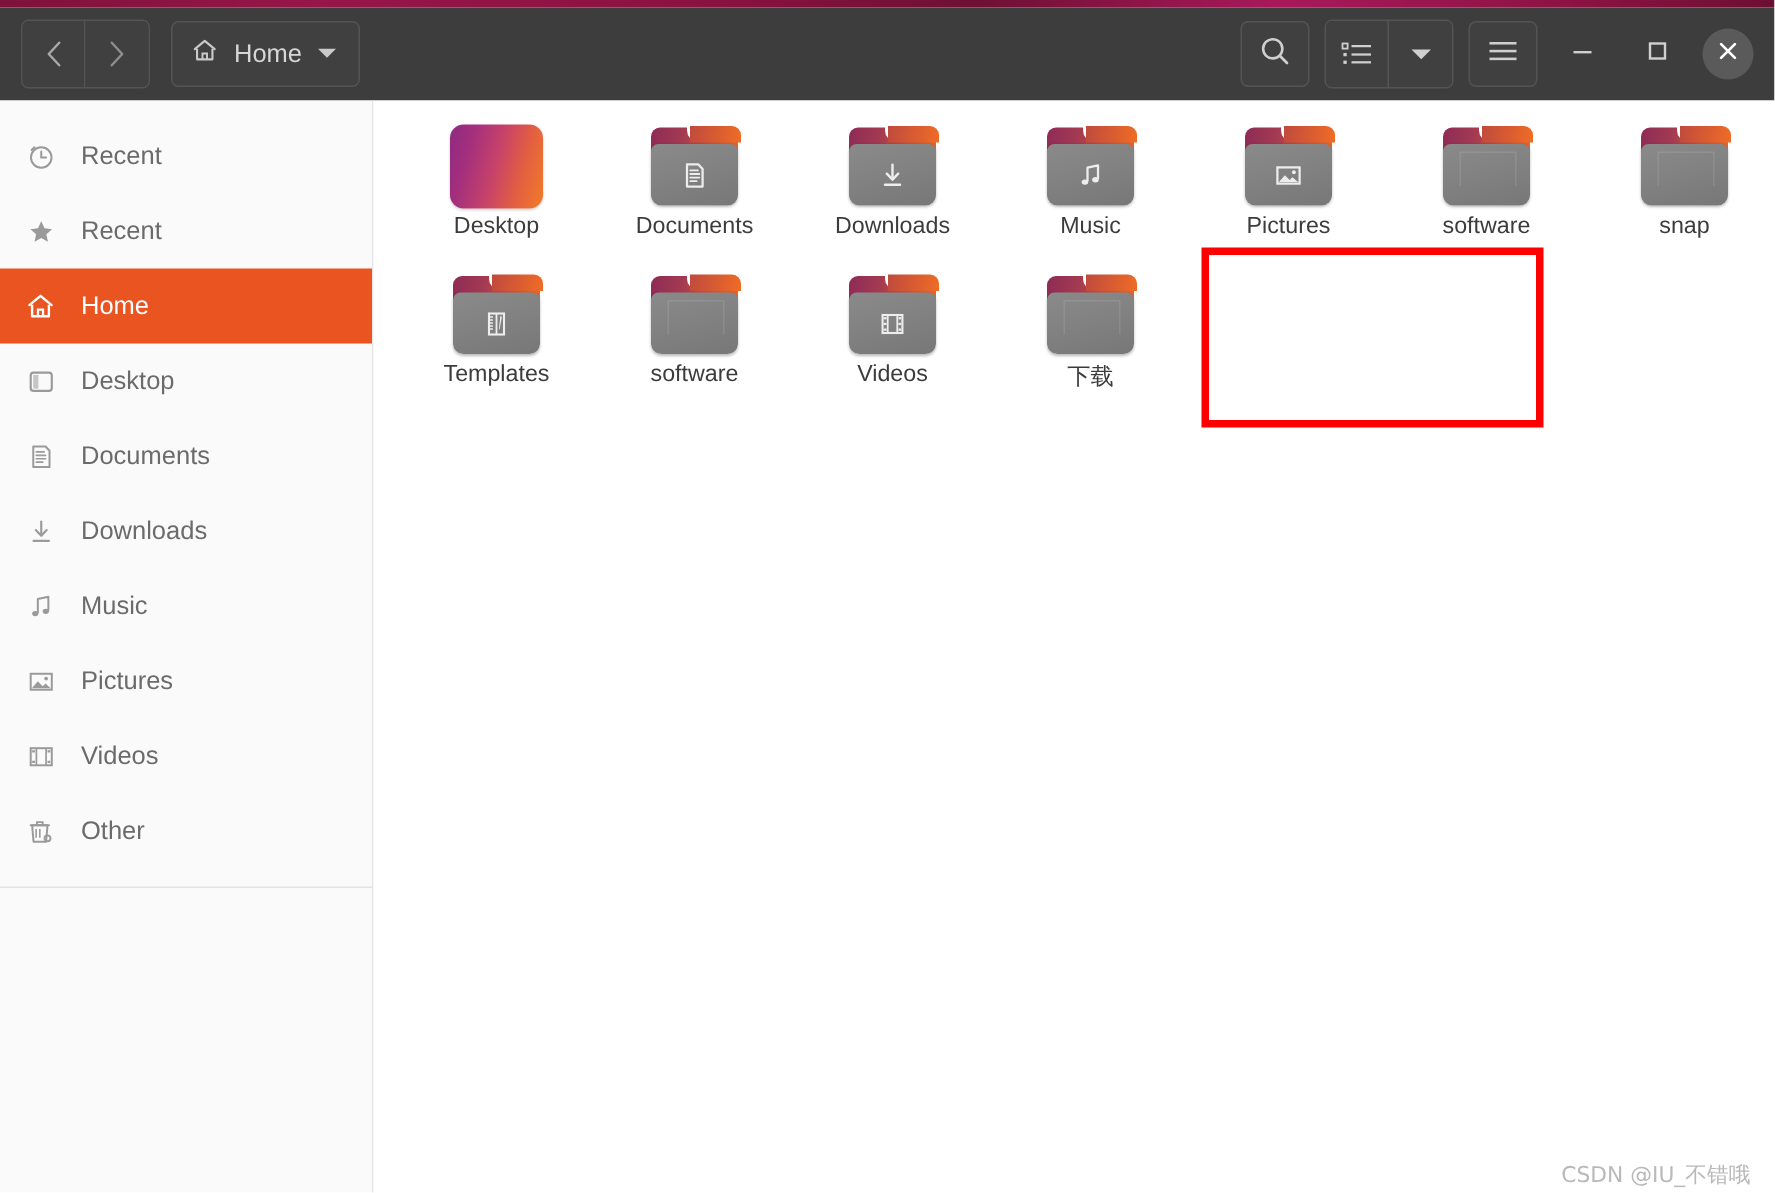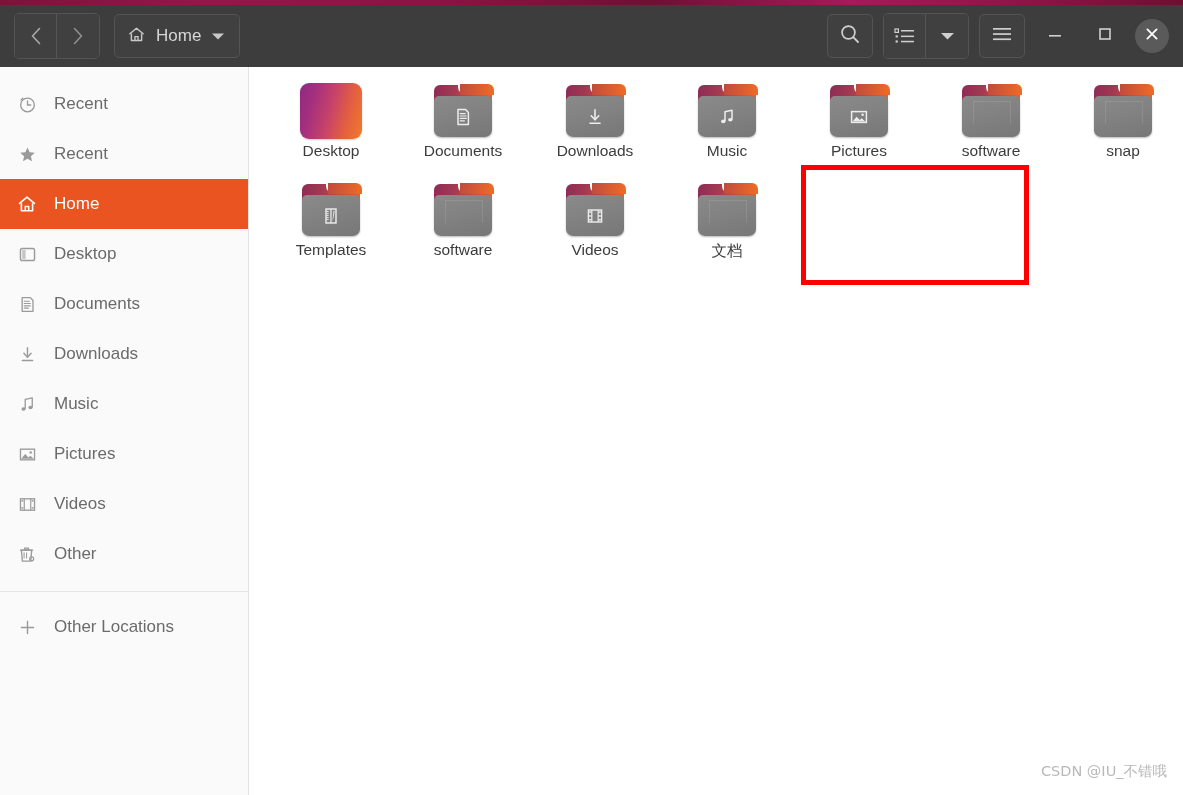--- a/index.html
+++ b/index.html
@@ -222,21 +222,21 @@
   
   .redbox {
     position: absolute;
     border: 5px solid #ff0000;
     pointer-events: none;
     box-sizing: border-box;
   }
 
   .watermark {
     position: absolute;
-    right: 16px; bottom: 14px;
+    right: 16px; bottom: 2px;
     color: #b9b9b9;
     font-size: 14.5px;
     font-family: "DejaVu Sans", sans-serif;
   }
 </style>
 </head>
 <body>
 
 <div class="window">
 
@@ -457,28 +457,20 @@
             <path d="M7 3.2 H11 V5.4 H7 Z" fill="none" stroke="#9a9a9a" stroke-width="1.3"></path>
             <path d="M6.4 8 V14.2 M9 8 V14.2" stroke="#9a9a9a" stroke-width="1.1"></path>
             <circle cx="14.4" cy="14.6" r="2.1" fill="none" stroke="#9a9a9a" stroke-width="1.3"></circle>
           </svg>
         </span>
         <span>Other</span>
       </div>
 
       <div class="side-sep"></div>
 
-      <div class="side-item">
-        <span class="si-icon">
-          <svg width="19" height="19" viewBox="0 0 20 20">
-            <path d="M10 3.6 V16.4 M3.6 10 H16.4" stroke="#9a9a9a" stroke-width="1.5" stroke-linecap="round"></path>
-          </svg>
-        </span>
-        <span>Other Locations</span>
-      </div>
     </div>
 
     <div class="main">
       <div class="grid">
 
         <div class="tile">
           <div class="deskicon"></div>
           <div class="t-label">Desktop</div>
         </div>
 
@@ -610,29 +602,29 @@
                   <rect x="14" y="5.4" width="1.8" height="1.5" fill="#f2f2f2"></rect>
                   <rect x="14" y="9.2" width="1.8" height="1.5" fill="#f2f2f2"></rect>
                   <rect x="14" y="13" width="1.8" height="1.5" fill="#f2f2f2"></rect>
                 </svg>
               </span>
             </div>
           </div>
           <div class="t-label">Videos</div>
         </div>
 
-
         <div class="tile">
           <div class="folder plain">
             <div class="fback"></div>
               <div class="fnotch"></div>
             <div class="ffront"></div>
           </div>
-          <div class="t-label">文档</div>
-        </div>
+          <div class="t-label">下载</div>
+        </div>
+
 
       </div>
 
       <div class="redbox" style="left:552px; top:98px; width:228px; height:120px;"></div>
 
       <div class="watermark">CSDN @IU_不错哦</div>
     </div>
   </div>
 </div>
 

